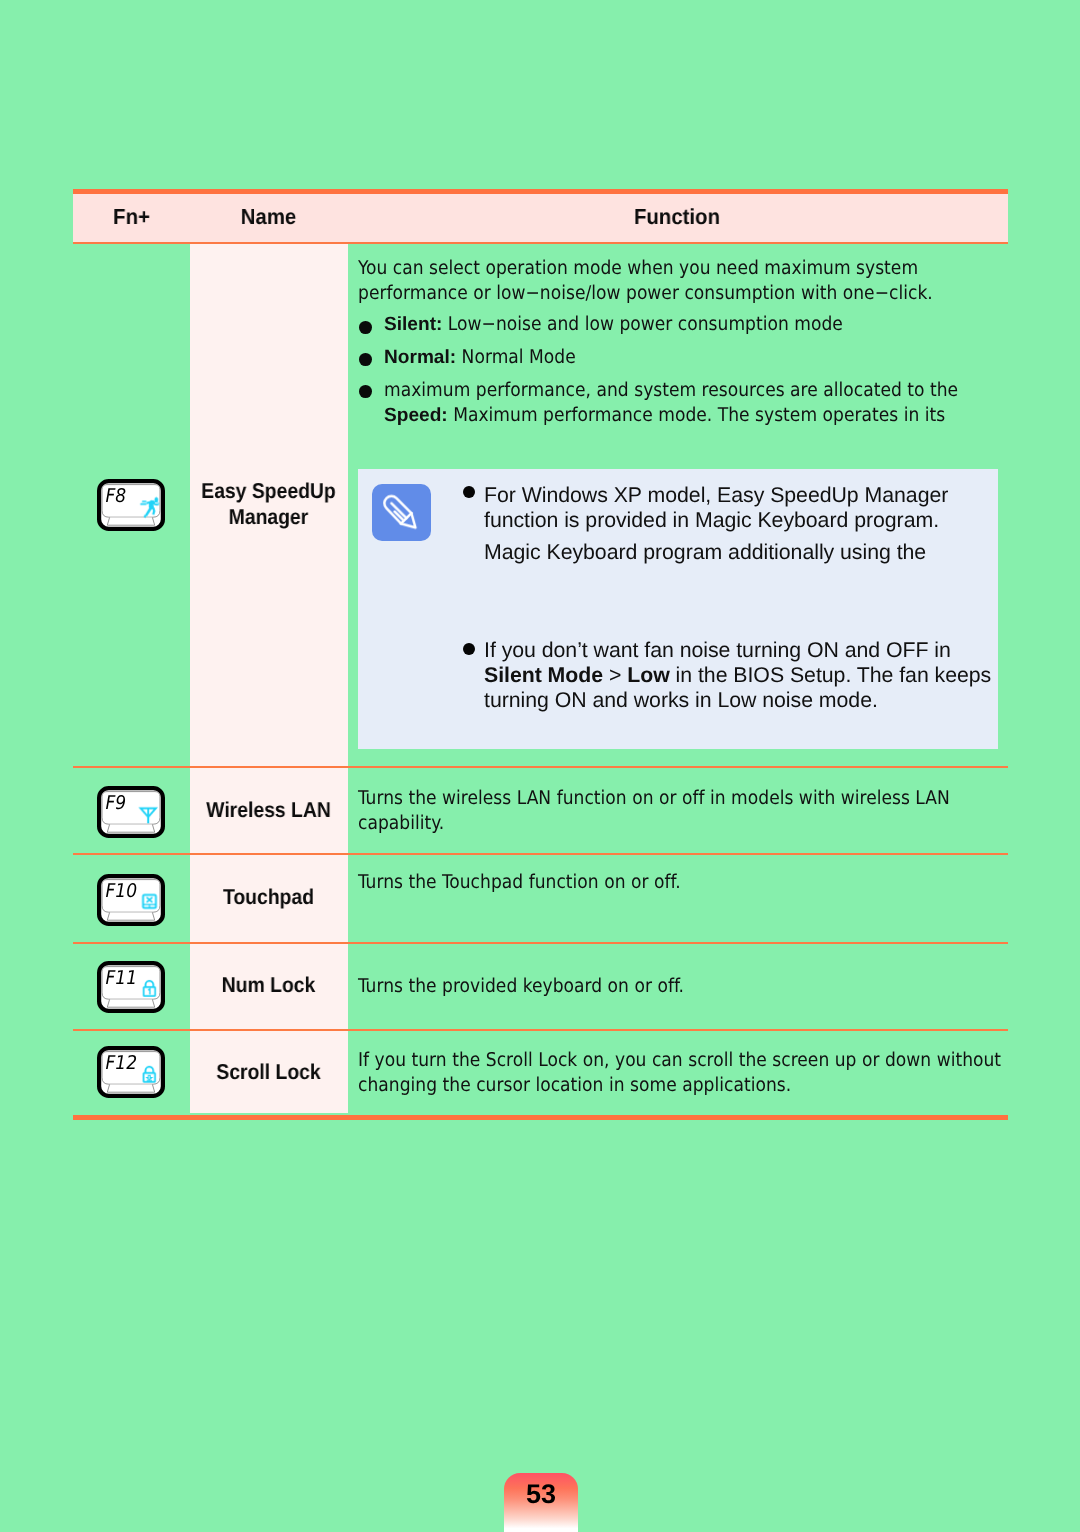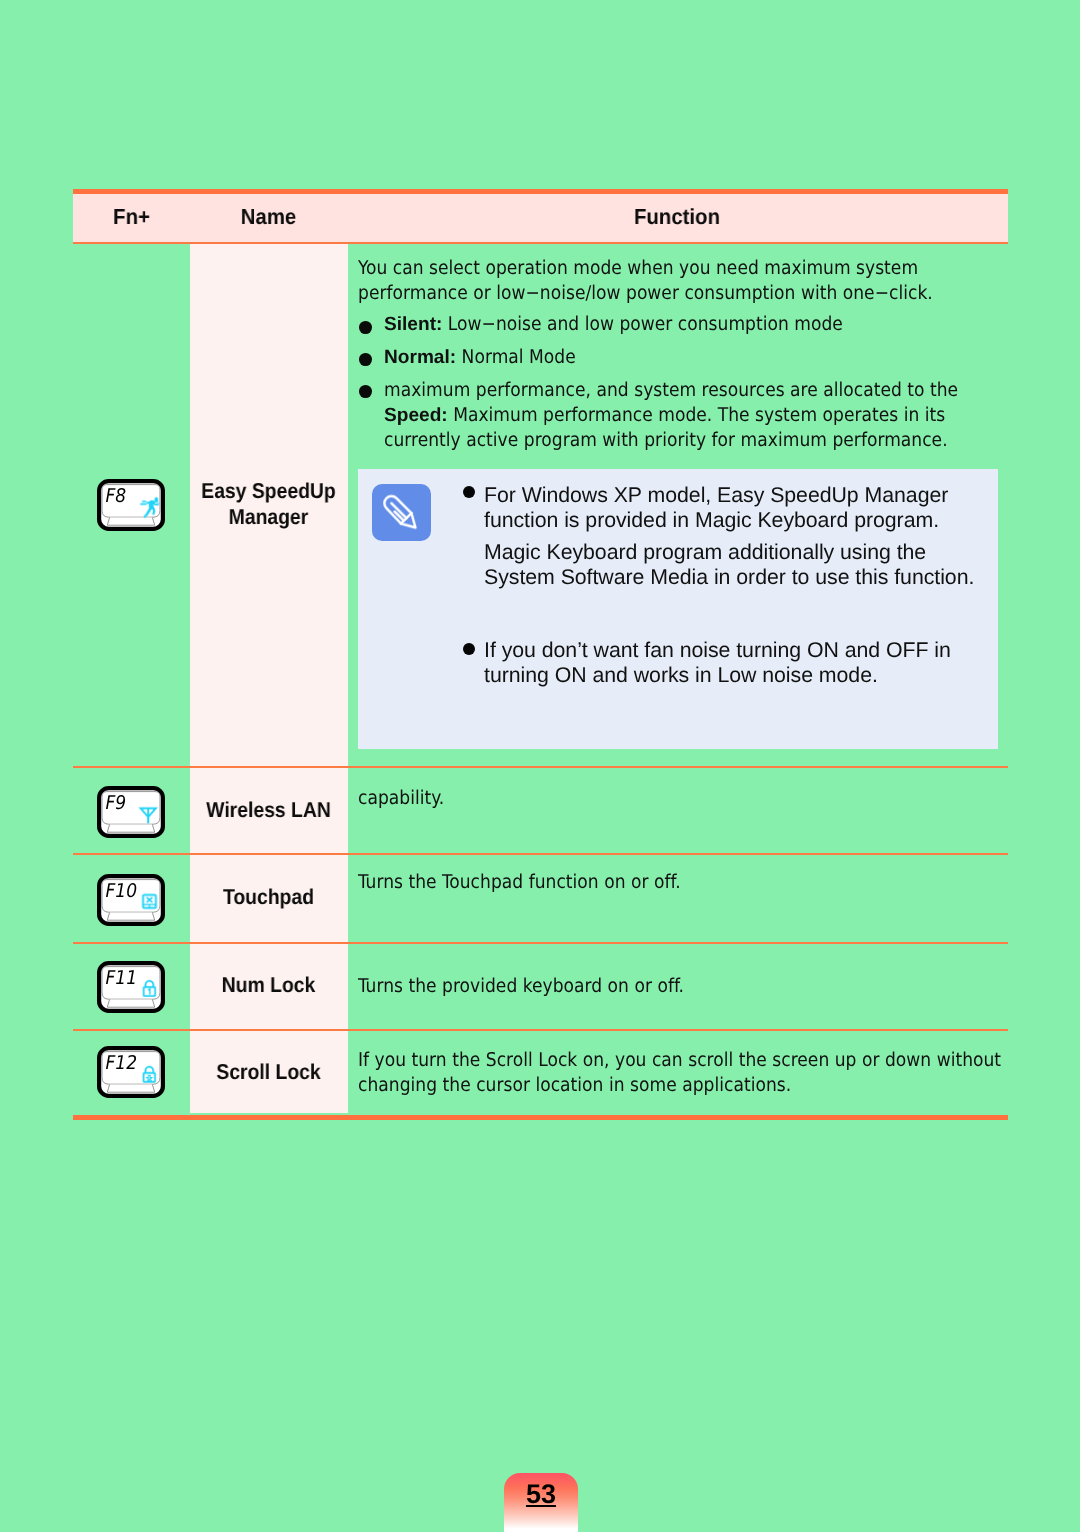--- a/index.html
+++ b/index.html
@@ -40,21 +40,21 @@
   .nbul{position:absolute;width:11.9px;height:12.2px;border-radius:50%;background:#050505;}
   .ntxt{position:absolute;font-family:"Liberation Sans",sans-serif;font-size:21.3px;color:#111;
         line-height:24.8px;letter-spacing:-0.04px;}
   .ntxt b{font-weight:bold;}
 
   
   .pgwrap{position:absolute;left:504px;top:1473px;width:74px;height:59px;overflow:hidden;}
   .pgbox{position:absolute;left:0;top:0;width:74px;height:59px;border-radius:16px 16px 0 0;
         background:linear-gradient(to bottom,#fe5365 0%,#fe7359 26%,#fd8f78 44%,#fdb5a4 62%,#fdd7cd 78%,#ffffff 94%);}
   .pgnum{position:absolute;left:0;top:0;width:74px;text-align:center;line-height:42.5px;
-        font-family:"Liberation Sans",sans-serif;font-weight:bold;font-size:27.0px;color:#000;text-decoration:underline;}
+        font-family:"Liberation Sans",sans-serif;font-weight:bold;font-size:27.0px;color:#000;}
 
   
   .key{position:absolute;width:68px;height:52px;border-radius:7px;}
   svg{shape-rendering:geometricPrecision;}
   svg text{-webkit-font-smoothing:antialiased;paint-order:fill;}
   .klbl{font-family:"DejaVu Sans Condensed","DejaVu Sans",sans-serif;font-style:italic;font-size:19px;fill:#000;}
 </style>
 </head>
 <body>
 
@@ -163,21 +163,20 @@
 
     <div class="bul" style="left:286.1px;top:164.2px"></div>
     <div class="fn" style="left:311px;top:156px;width:620px">
       <span><b>Normal:</b><span> Normal Mode</span></span>
     </div>
 
     <div class="bul" style="left:286.1px;top:196.2px"></div>
     <div class="fn" style="left:311px;top:189px;width:620px">
       <div>maximum performance, and system resources are allocated to the</div>
       <div><b>Speed:</b><span> Maximum performance mode. The system operates in its</span></div>
-      <div>currently active program with priority for maximum performance.</div>
     </div>
 
     <div class="note" style="left:285px;top:280px;width:640px;height:280px"></div>
     <div class="noteico" style="left:299.4px;top:294.7px">
       <svg viewBox="0 0 55 55" width="58.5" height="57">
         <g fill="none" stroke="#ffffff" stroke-width="2.4" stroke-linejoin="round" stroke-linecap="round">
           <path d="M13.2 23.4 A6.85 6.85 0 0 1 22.9 13.7 L37.3 28.1 L41.2 42.1 L27.2 38.2 Z"></path>
           <path d="M18.0 18.5 L32.3 32.8"></path>
           <path d="M21.1 26.6 L29.1 34.6"></path>
           <path d="M27.2 38.2 L37.3 28.1"></path>
@@ -185,30 +184,31 @@
       </svg>
     </div>
 
     <div class="nbul" style="left:389.6px;top:297.2px"></div>
     <div class="ntxt" style="left:410.5px;top:294px;width:530px">
       <div>For Windows XP model, Easy SpeedUp Manager</div>
       <div>function is provided in Magic Keyboard program.</div>
     </div>
     <div class="ntxt" style="left:410.5px;top:351px;width:530px">
       <div>Magic Keyboard program additionally using the</div>
-      <div>System Software Media in order to use this function.</div>
     </div>
 
     <div class="nbul" style="left:389.6px;top:453.8px"></div>
     <div class="ntxt" style="left:410.5px;top:449px;width:545px">
       <div>If you don’t want fan noise turning ON and OFF in</div>
+      <div><b>Silent Mode</b><span> &gt; </span><b>Low</b><span> in the BIOS Setup. The fan keeps</span></div>
       <div>turning ON and works in Low noise mode.</div>
     </div>
 
     <div class="fn" style="left:285px;top:597px;width:650px">
+      <div>Turns the wireless LAN function on or off in models with wireless LAN</div>
       <div>capability.</div>
     </div>
     <div class="fn" style="left:285px;top:681px;width:650px">
       <div>Turns the Touchpad function on or off.</div>
     </div>
     <div class="fn" style="left:285px;top:785px;width:650px">
       <div>Turns the provided keyboard on or off.</div>
     </div>
     <div class="fn" style="left:285px;top:859px;width:660px">
       <div>If you turn the Scroll Lock on, you can scroll the screen up or down without</div>

